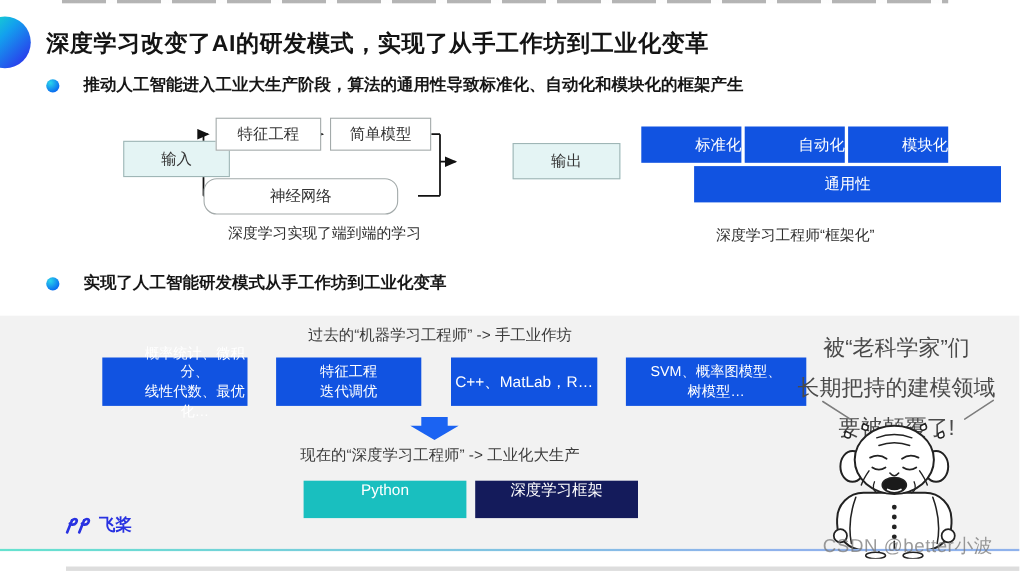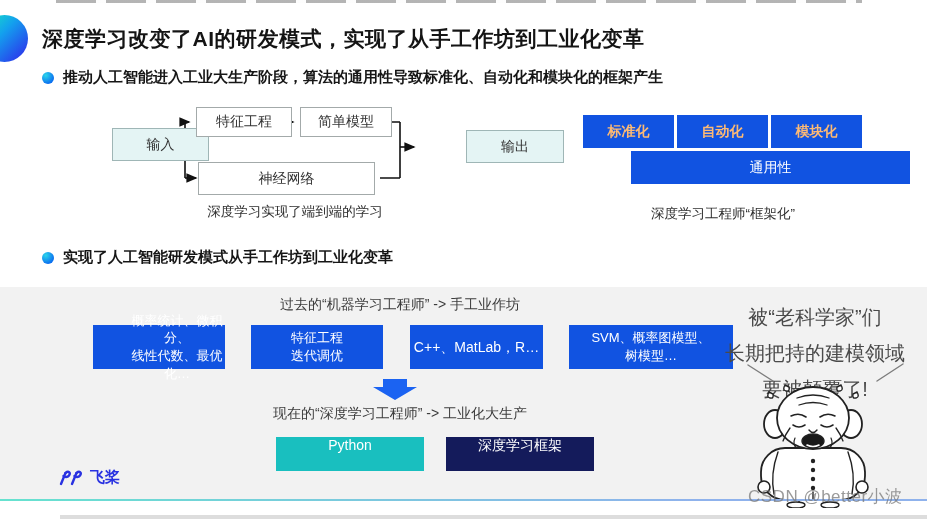--- a/index.html
+++ b/index.html
@@ -8,59 +8,59 @@
     font-family:"Liberation Sans","DejaVu Sans",sans-serif;color:#111;
   }
   .abs{position:absolute;}
   
   .top-strip{left:56px;top:0;width:806px;height:3px;
     background:repeating-linear-gradient(90deg,#777 0 40px,#fbfbfb 40px 50px);opacity:.55;}
   
   .logo-sphere{left:-19px;top:15px;width:47px;height:47px;border-radius:50%;
     background:linear-gradient(135deg,#17dcc9 8%,#13a0ee 42%,#2a3cec 88%);}
   .title{left:42px;top:25px;width:860px;font-size:21px;font-weight:700;color:#141414;letter-spacing:.5px;}
-  .bullet-row{display:flex;align-items:center;gap:9px;}
+  .bullet-row{display:flex;align-items:center;gap:22px;}
   .bullet1{left:42px;top:68px;}
   .bullet2{left:42px;top:248px;}
   .dot{width:12px;height:12px;border-radius:50%;flex:0 0 auto;
     background:radial-gradient(circle at 32% 28%,#2bd6ea,#0a6cf0 75%);}
   .bullet-text{font-size:15px;font-weight:700;color:#161616;}
   
   .pipe-box{box-sizing:border-box;display:flex;align-items:center;justify-content:center;
     font-size:14px;color:#333;background:#fff;border:1px solid #a3aaaa;}
   .pipe-cyan{background:#e4f4f4;border-color:#9fb6b6;margin-left:44px;}
   .pb-input{left:68px;top:128px;width:97px;height:33px;}
   .pb-feature{left:196px;top:107px;width:96px;height:30px;}
   .pb-simple{left:300px;top:107px;width:92px;height:30px;}
-  .pb-nn{left:198px;top:162px;width:177px;height:33px;}
+  .pb-nn{left:185px;top:162px;width:177px;height:33px;border-radius:12px;}
   .pb-output{left:422px;top:130px;width:98px;height:33px;}
   .pipe-svg{left:0;top:95px;width:560px;height:112px;pointer-events:none;}
   .caption{font-size:13.5px;color:#2e2e2e;text-align:center;}
   .caption-pipe{left:60px;top:203px;width:470px;}
   .caption-frame{left:583px;top:205px;width:280px;}
   
   .frame-item{box-sizing:border-box;position:absolute;top:115px;height:33px;width:91px;
-    display:flex;align-items:center;justify-content:center;background:#1153e1;color:#fdba74;font-size:14px;font-weight:bold;}
+    display:flex;align-items:center;justify-content:flex-end;background:#1153e1;color:#ffffff;font-size:14px;}
   .fi-0{left:583px;} .fi-1{left:677px;} .fi-2{left:771px;}
   .frame-base{left:583px;top:151px;width:279px;height:33px;box-sizing:border-box;
     display:flex;align-items:center;justify-content:center;background:#1153e1;color:#fff;font-size:14px;margin-left:48px;}
   
   .panel{left:0;top:287px;width:927px;height:214px;background:#f2f2f2;}
   .ws-header{font-size:14px;color:#3c3c3c;text-align:center;}
   .ws-past{left:100px;top:296px;width:600px;}
   .ws-now{left:100px;top:405px;width:600px;}
   .ws-box{box-sizing:border-box;position:absolute;top:325px;height:44px;background:#1153e1;color:#fff;
     display:flex;flex-direction:column;align-items:center;justify-content:center;
     font-size:13px;line-height:1.35;text-align:center;}
   .wb-0{left:93px;width:132px;padding-left:36px;} .wb-1{left:251px;width:132px;}
   .wb-2{left:410px;width:133px;font-size:14px;} .wb-3{left:569px;width:164px;}
   .now-box{box-sizing:border-box;position:absolute;top:437px;height:34px;width:148px;
     display:flex;justify-content:center;color:#fff;font-size:14px;margin-left:36px;}
   .nb-python{left:240px;background:#19bfbf;}
-  .nb-frame{left:410px;background:#141b5b;}
+  .nb-frame{left:396px;background:#141b5b;}
   .down-arrow-svg{left:368px;top:378px;width:54px;height:24px;}
   
   .speech{left:705px;top:299px;width:220px;text-align:center;
     font-size:20px;color:#4a4a4a;line-height:1.8;}
   .shock-svg{left:740px;top:358px;width:170px;height:30px;}
   .man-svg{left:733px;top:382px;width:164px;height:126px;}
   
   .brand{left:58px;top:468px;display:flex;align-items:center;gap:4px;}
   .brand-text{font-size:15px;font-weight:700;color:#2932e1;}
   .grad-line{left:0;top:499px;width:927px;height:2px;

